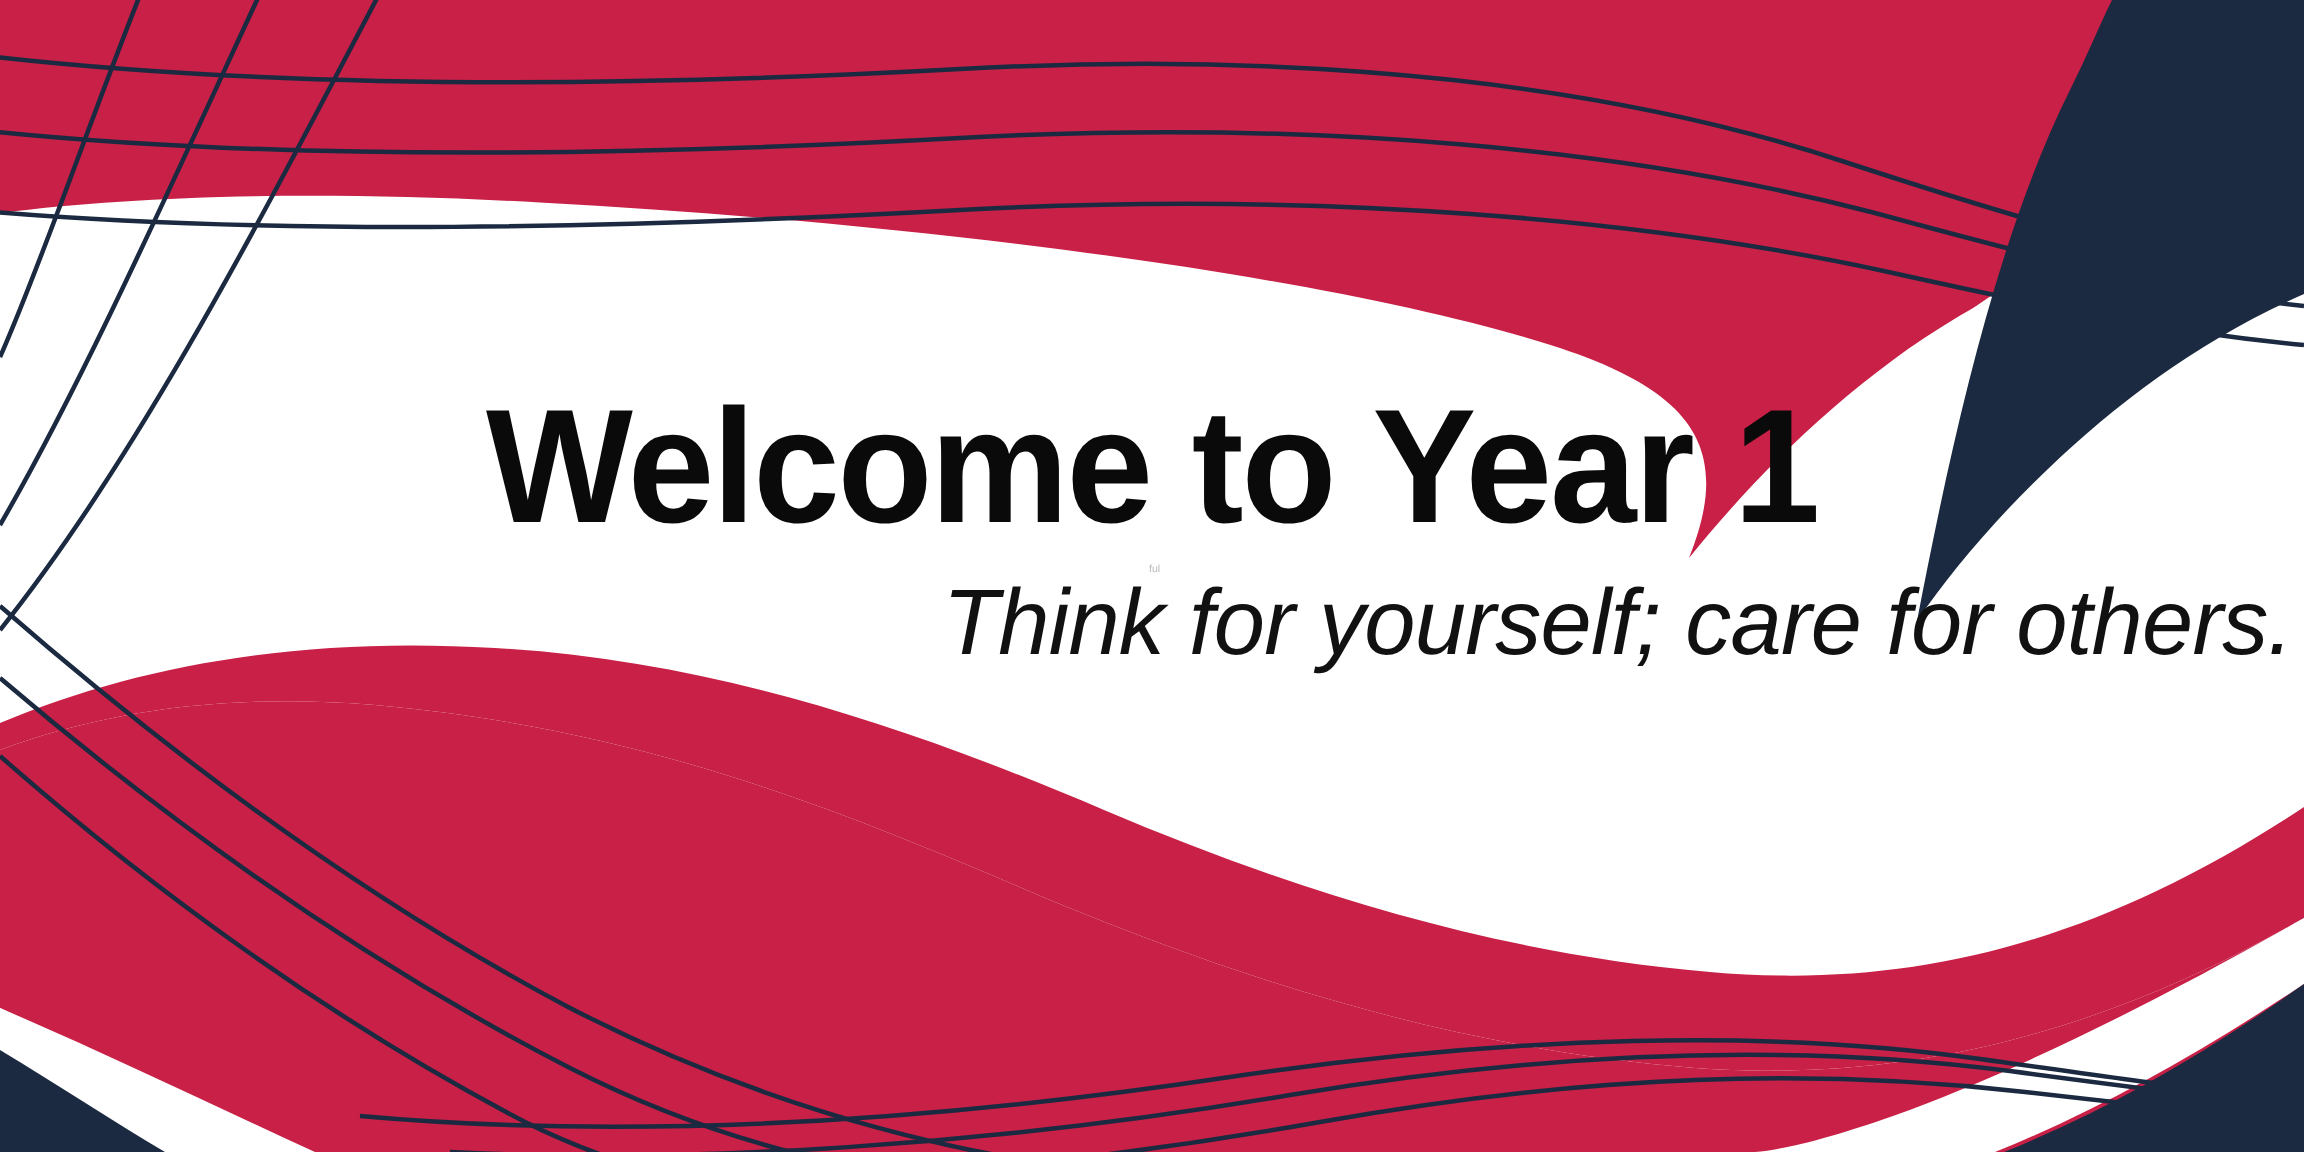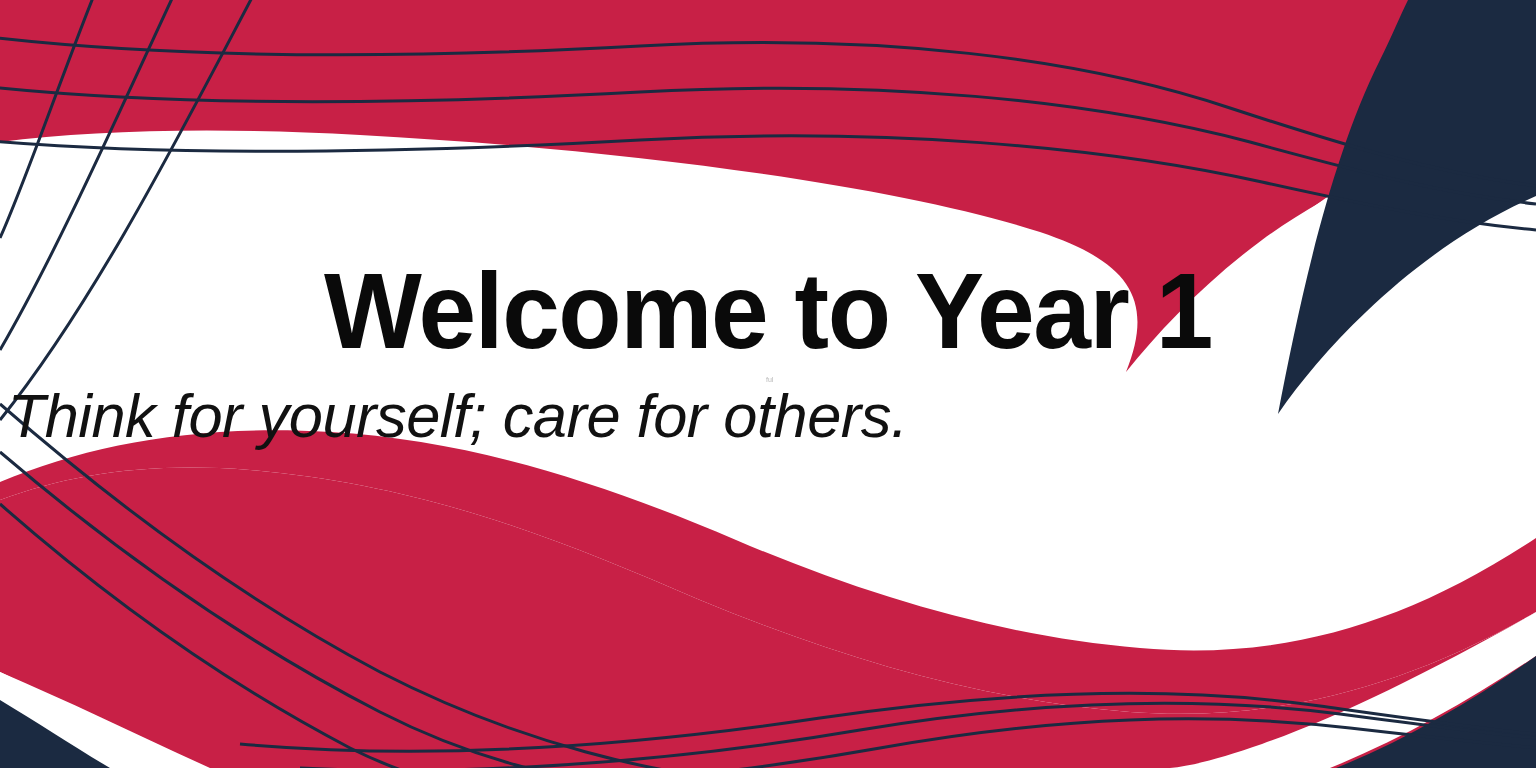--- a/index.html
+++ b/index.html
@@ -51,21 +51,21 @@
     color: #0a0a0a;
     white-space: nowrap;
     transform: scaleX(0.96);
     transform-origin: center;
   }
   #subtitle-block {
     position: absolute;
     left: 0;
     right: 0;
     top: 385px;
-    text-align: left;
+    text-align: right;
   }
   #slide-subtitle {
     margin: 0;
     font-family: "Liberation Sans", sans-serif;
     font-style: italic;
     font-weight: 400;
     font-size: 62px;
     line-height: 1.0;
     letter-spacing: -0.5px;
     color: #111111;

